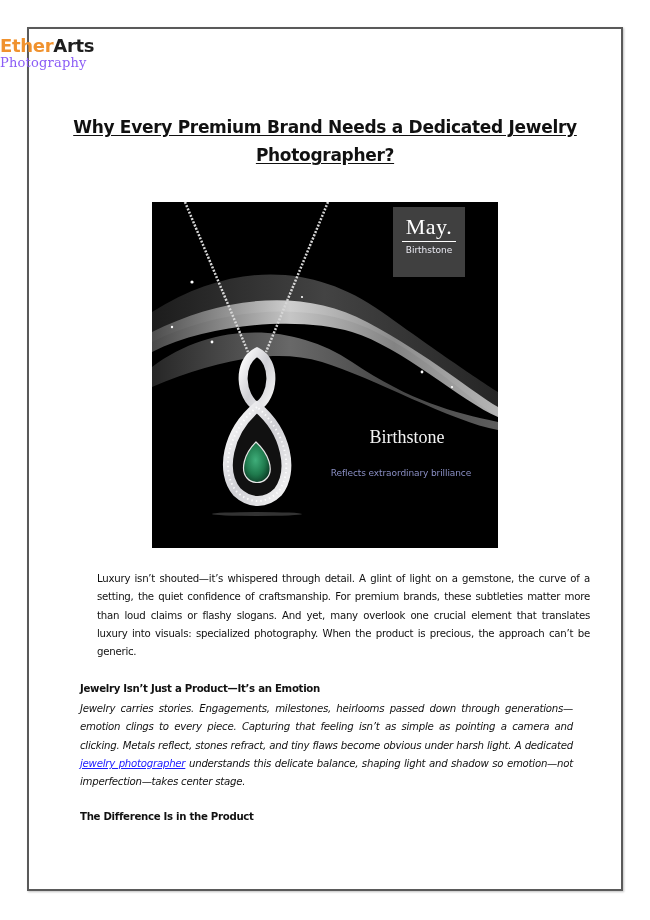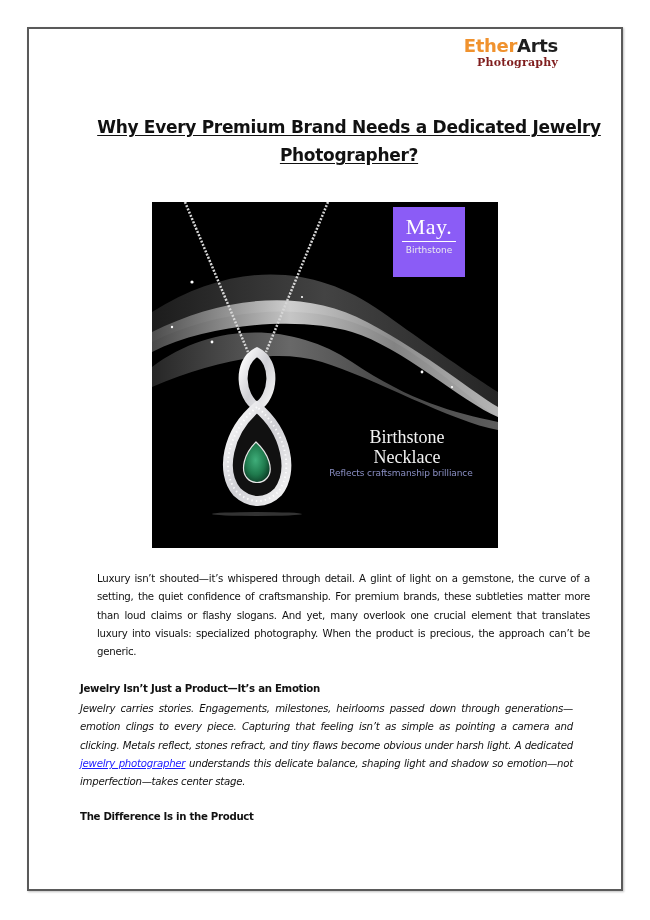--- a/index.html
+++ b/index.html
@@ -1,26 +1,26 @@
 <!DOCTYPE html>
 <html><head>
 <meta charset="utf-8">
 <style>
   html, body { margin:0; padding:0; background:#ffffff; }
   body { width:650px; height:920px; position:relative; overflow:hidden; font-family:"Liberation Sans", sans-serif; }
   .page-border { position:absolute; left:27px; top:27px; width:596px; height:864px; border:2px solid #5a5a5a; box-sizing:border-box; box-shadow:1px 1px 2px rgba(0,0,0,0.25); }
-  .logo { position:absolute; left:0; width:558px; top:36px; text-align:right; }
+  .logo { position:absolute; left:0; width:558px; top:36px; text-align:left; }
   .logo-top { font-family:"DejaVu Sans", sans-serif; font-weight:bold; font-size:18px; line-height:20px; letter-spacing:-0.3px; }
   .logo-ether { color:#f0922e; }
   .logo-arts { color:#1e1e1e; }
-  .logo-sub { font-family:"DejaVu Serif", serif; font-size:11px; line-height:15px; color:#7f1d1d; margin-top:-1px; letter-spacing:0.2px;font-weight:bold; }
-  .title { position:absolute; left:70px; width:510px; top:113px; text-align:center; font-family:"DejaVu Sans", sans-serif; font-weight:bold; font-size:17px; line-height:28px; color:#111; text-decoration:underline; text-underline-offset:2px; letter-spacing:-0.3px;margin-left:24px; }
+  .logo-sub { font-family:"DejaVu Serif", serif; font-size:13px; line-height:15px; color:#8b5cf6; margin-top:-1px; letter-spacing:0.2px; }
+  .title { position:absolute; left:70px; width:510px; top:113px; text-align:center; font-family:"DejaVu Sans", sans-serif; font-weight:bold; font-size:17px; line-height:28px; color:#111; text-decoration:underline; text-underline-offset:2px; letter-spacing:-0.3px; }
   .hero { position:absolute; left:152px; top:202px; width:346px; height:346px; background:#000; overflow:hidden; }
   .hero svg { position:absolute; left:0; top:0; }
-  .badge { position:absolute; left:241px; top:5px; width:72px; height:70px; background:#8b5cf6; text-align:center; color:#fff; }
+  .badge { position:absolute; left:241px; top:5px; width:72px; height:70px; background:#404040; text-align:center; color:#fff; }
   .badge-month { font-family:"Liberation Serif", serif; font-size:22px; line-height:24px; margin-top:8px; letter-spacing:0.5px; }
   .badge-rule { width:54px; height:1px; background:#ffffff; margin:2px auto 3px; }
   .badge-label { font-family:"DejaVu Sans", sans-serif; font-size:9px; color:#e8e8f0; }
   .hero-title { position:absolute; left:170px; top:225px; width:170px; text-align:center; font-family:"Liberation Serif", serif; color:#f2f2f2; font-size:18px; line-height:20px; }
   .hero-sub { position:absolute; left:156px; top:266px; width:186px; text-align:center; font-family:"DejaVu Sans", sans-serif; color:#8a8fc4; font-size:9px; letter-spacing:-0.1px; }
   .body { position:absolute; left:80px; width:493px; font-family:"DejaVu Sans", sans-serif; font-size:10.2px; line-height:18.3px; color:#111; text-align:justify; letter-spacing:-0.25px; }
   .p1 { top:570px;margin-left:17px; }
   .h2 { position:absolute; left:80px; font-family:"DejaVu Sans", sans-serif; font-weight:bold; font-size:10.2px; color:#111; letter-spacing:-0.3px; }
   .h2a { top:683px; }
   .p2 { top:700px;font-style:italic; }
@@ -89,23 +89,22 @@
     </g>
     <ellipse cx="105" cy="312" rx="45" ry="2" fill="#555" opacity="0.6"></ellipse>
   </svg>
   <div class="badge">
     <div class="badge-month">May.</div>
     <div class="badge-rule"></div>
     <div class="badge-label">Birthstone</div>
   </div>
   <div class="hero-title">
     <div>Birthstone</div>
-    <div>Necklace</div>
   </div>
-  <div class="hero-sub">Reflects craftsmanship brilliance</div>
+  <div class="hero-sub">Reflects extraordinary brilliance</div>
 </div>
 
 <div class="body p1">Luxury isn’t shouted—it’s whispered through detail. A glint of light on a gemstone, the curve of a setting, the quiet confidence of craftsmanship. For premium brands, these subtleties matter more than loud claims or flashy slogans. And yet, many overlook one crucial element that translates luxury into visuals: specialized photography. When the product is precious, the approach can’t be generic.</div>
 
 <div class="h2 h2a">Jewelry Isn’t Just a Product—It’s an Emotion</div>
 <div class="body p2"><span>Jewelry carries stories. Engagements, milestones, heirlooms passed down through generations—emotion clings to every piece. Capturing that feeling isn’t as simple as pointing a camera and clicking. Metals reflect, stones refract, and tiny flaws become obvious under harsh light. A dedicated </span><a class="link" href="#">jewelry photographer</a><span> understands this delicate balance, shaping light and shadow so emotion—not imperfection—takes center stage.</span></div>
 
 <div class="h2 h2b">The Difference Is in the Product</div>
 
 </body></html>

